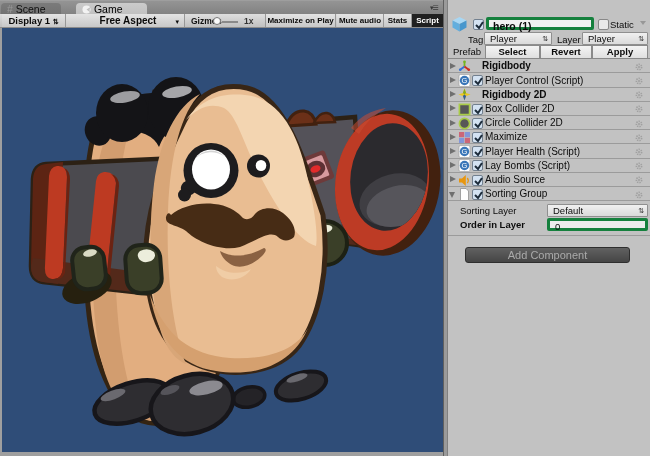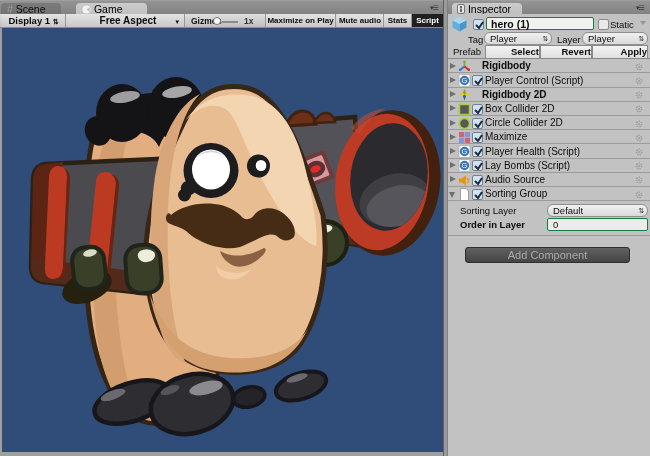--- a/index.html
+++ b/index.html
@@ -15,25 +15,25 @@
 #insp{position:absolute;left:448px;top:0;width:202px;height:456px;background:#c2c2c2;font-size:10px}
 .chead{position:absolute;left:0;width:202px;height:14.2px;background:#c2c2c2;border-bottom:1px solid #9b9b9b;font-size:10px}
 .chead .nm{position:absolute;left:37px;top:1px;font-weight:normal;color:#0c0c0c;line-height:12px}
 .chead .nm2{position:absolute;left:34px;top:1px;font-weight:bold;color:#0c0c0c;line-height:12px}
 .tri{position:absolute;left:2px;top:3.5px;width:0;height:0;border-left:6px solid #6f6f6f;border-top:3.5px solid transparent;border-bottom:3.5px solid transparent}
 .trid{position:absolute;left:1px;top:4.5px;width:0;height:0;border-top:6px solid #6f6f6f;border-left:3.5px solid transparent;border-right:3.5px solid transparent}
 .cbx{position:absolute;left:24px;top:1.8px;width:11px;height:11px;background:#d3e2f2;border:1px solid #72808f;border-radius:2px}
 .cbx svg{position:absolute;left:-1px;top:-1px}
 .ico{position:absolute;left:10px;top:0.8px;width:13px;height:13px}
 .gear{position:absolute;left:186px;top:2.5px;width:10px;height:10px;opacity:.6}
-.fld{position:absolute;background:#ececec;border:1px solid #15803d;border-radius:2px;font-size:9.5px;color:#0c0c0c}
-.drop{position:absolute;background:linear-gradient(#f0f0f0,#dadada);border:1px solid #8f8f8f;border-radius:6px;font-size:9.5px;color:#0c0c0c}
+.fld{position:absolute;background:#ececec;border:3px solid #15803d;border-radius:2px;font-size:9.5px;color:#0c0c0c}
+.drop{position:absolute;background:linear-gradient(#f0f0f0,#dadada);border:1px solid #8f8f8f;border-radius:1px;font-size:9.5px;color:#0c0c0c}
 .darr{position:absolute;right:3px;top:1px;font-size:7px;color:#333;line-height:10px}
 .lbl{position:absolute;font-size:9.5px;color:#0c0c0c;line-height:11px}
-.pbtn{position:absolute;top:44.5px;height:16px;background:linear-gradient(#f4f4f4,#dcdcdc);border:1px solid #8a8a8a;font-size:9.5px;font-weight:bold;text-align:right;line-height:11px;color:#0c0c0c}
+.pbtn{position:absolute;top:44.5px;height:16px;background:linear-gradient(#f4f4f4,#dcdcdc);border:1px solid #8a8a8a;font-size:9.5px;font-weight:bold;text-align:center;line-height:11px;color:#0c0c0c}
 </style></head>
 <body>
 <div id="left">
   <div class="tabbar">
     <div class="tab inactive" style="left:1px;width:60px"><span style="color:#9a9a9a">#</span> Scene</div>
     <div class="tab active" style="left:76px;width:71px"><svg width="9" height="9" viewBox="0 0 10 10" style="vertical-align:-1px">
           <circle cx="5" cy="5" r="4.5" fill="#f2f2f2"></circle>
           <path d="M5 5 L10 2 A5.5 5.5 0 0 0 9 8 z" fill="#c0c0c0"></path>
         </svg> Game</div>
     <div class="menuico" style="left:430px">▾☰</div>
@@ -144,28 +144,20 @@
 <ellipse cx="132" cy="402" rx="39" ry="19" transform="rotate(-18 132 402)" fill="#2e2d31" stroke="#17161a" stroke-width="4.5"></ellipse>
 <ellipse cx="113" cy="395" rx="13" ry="4.5" transform="rotate(-20 113 395)" fill="#6a696f"></ellipse>
 <ellipse cx="192" cy="404" rx="42" ry="29" transform="rotate(-15 192 404)" fill="#2e2d31" stroke="#17161a" stroke-width="4.5"></ellipse>
 <ellipse cx="206" cy="388" rx="17" ry="6.5" transform="rotate(-13 206 388)" fill="#8b8a90"></ellipse>
 <ellipse cx="170" cy="390" rx="10" ry="4" transform="rotate(-20 170 390)" fill="#55545a"></ellipse>
 </g>
 </svg></div>
 </div>
 <div id="split"></div>
 <div id="insp">
-  <div class="tabbar">
-    <div class="tab active" style="left:4px;width:70px;padding:0 5px"><svg width="8" height="10" viewBox="0 0 8 10" style="vertical-align:-1px">
-          <rect x="0.5" y="0.5" width="7" height="9" rx="1.5" fill="#e6e6e6" stroke="#6a6a6a" stroke-width="0.9"></rect>
-          <circle cx="4" cy="3" r="1" fill="#333"></circle>
-          <rect x="3.3" y="4.5" width="1.4" height="3.5" fill="#333"></rect>
-        </svg> Inspector</div>
-    <div class="menuico" style="left:188px">▾☰</div>
-  </div>
   <div style="position:absolute;top:14px;left:0;width:202px;height:442px;background:#c2c2c2"></div>
   <svg class="ico" style="left:3px;top:16px;width:17px;height:16px" viewBox="0 0 17 16">
     <polygon points="8.5,1 15.5,4.5 8.5,8 1.5,4.5" fill="#a8d7f4"></polygon>
     <polygon points="1.5,4.5 8.5,8 8.5,15.5 1.5,11.5" fill="#62aede"></polygon>
     <polygon points="15.5,4.5 8.5,8 8.5,15.5 15.5,11.5" fill="#4897cd"></polygon>
   </svg>
   <div class="cbx" style="left:25px;top:19px">
       <svg width="13" height="13" viewBox="0 0 13 13">
         <path d="M3 6 L6 9 L10 3" stroke="#1c2b3a" stroke-width="2" fill="none"></path>
       </svg>

